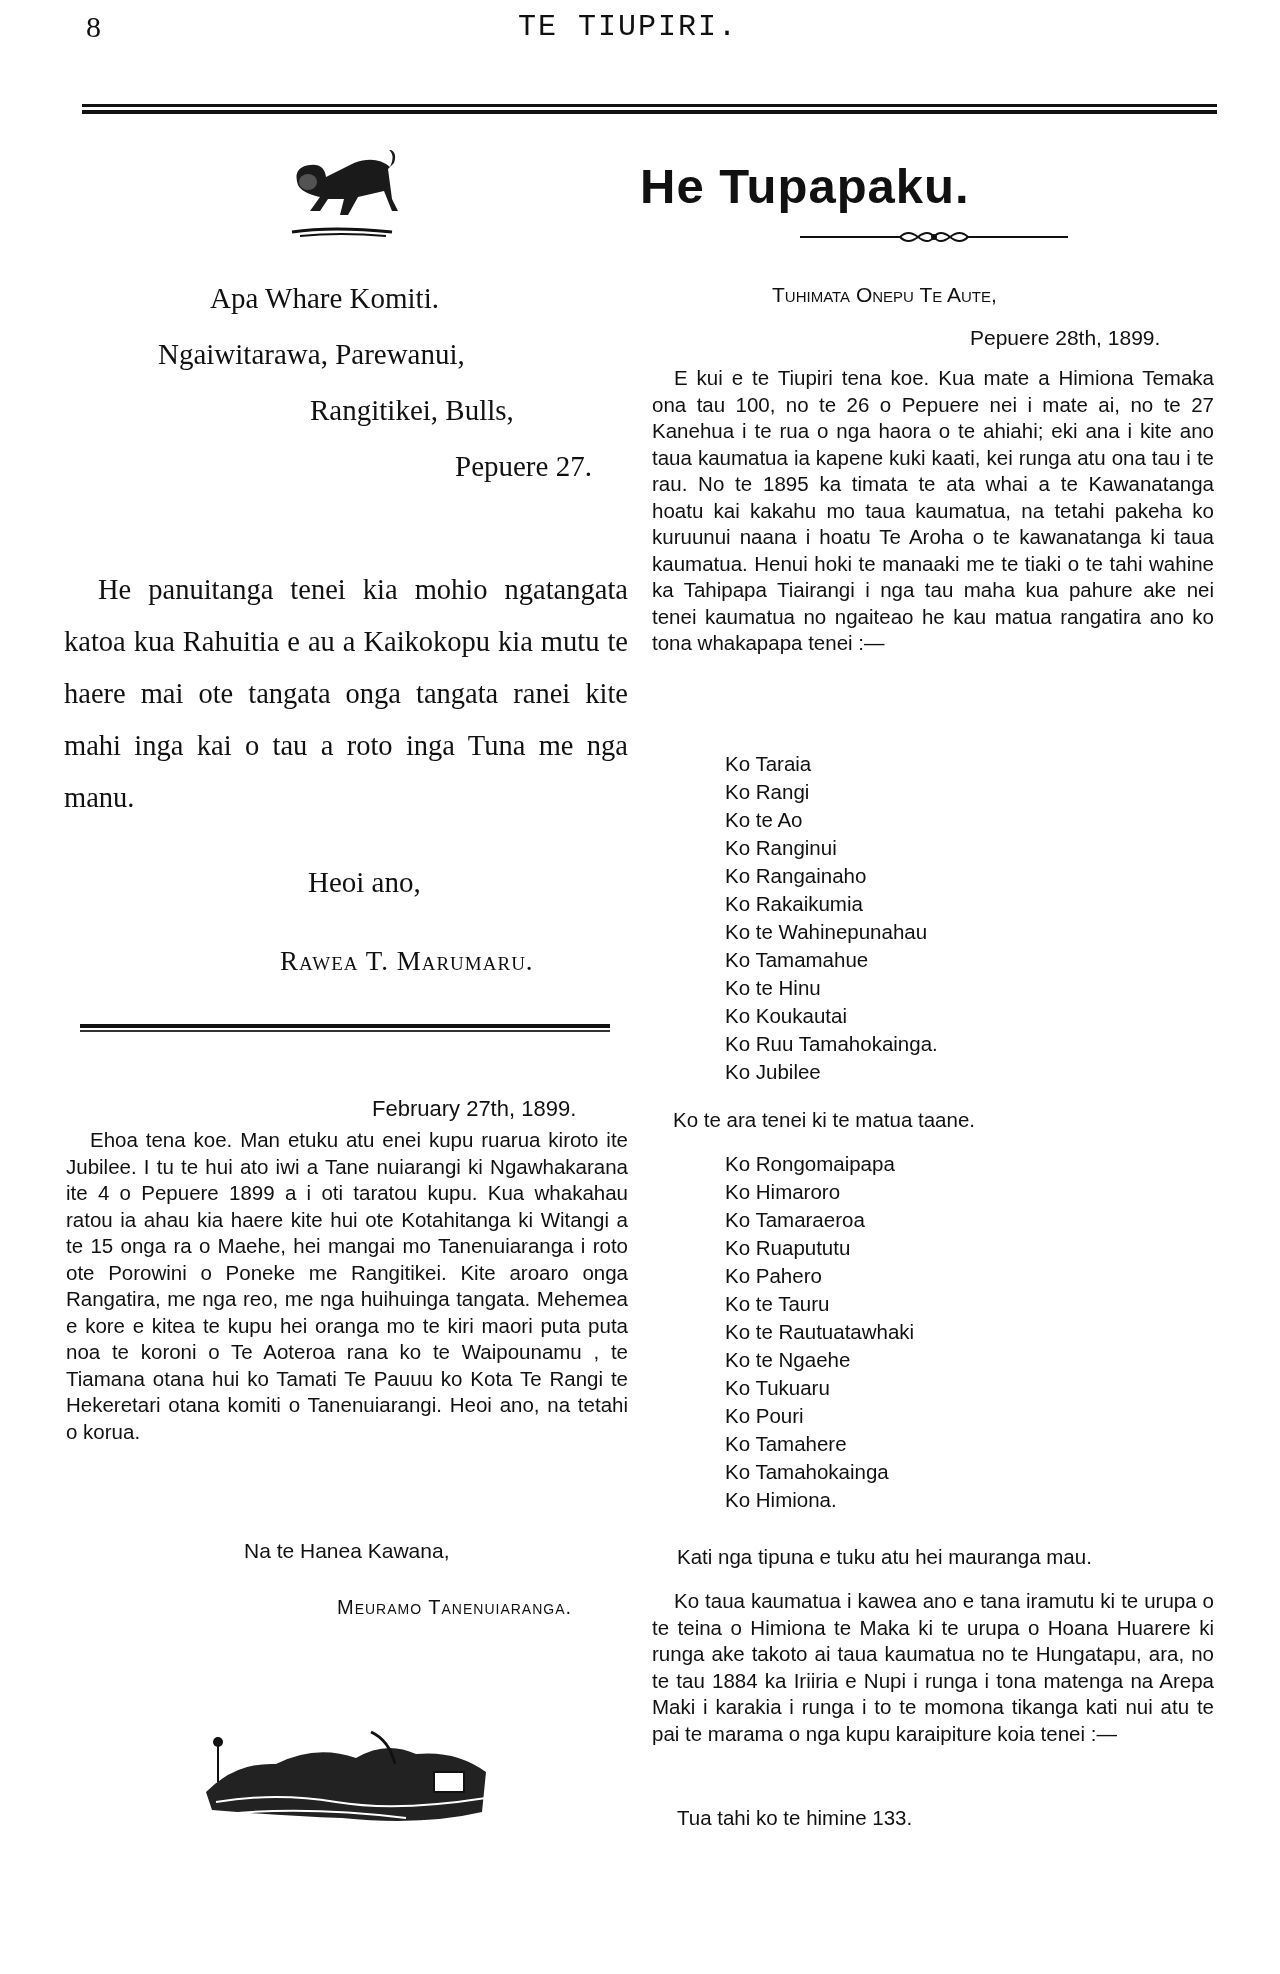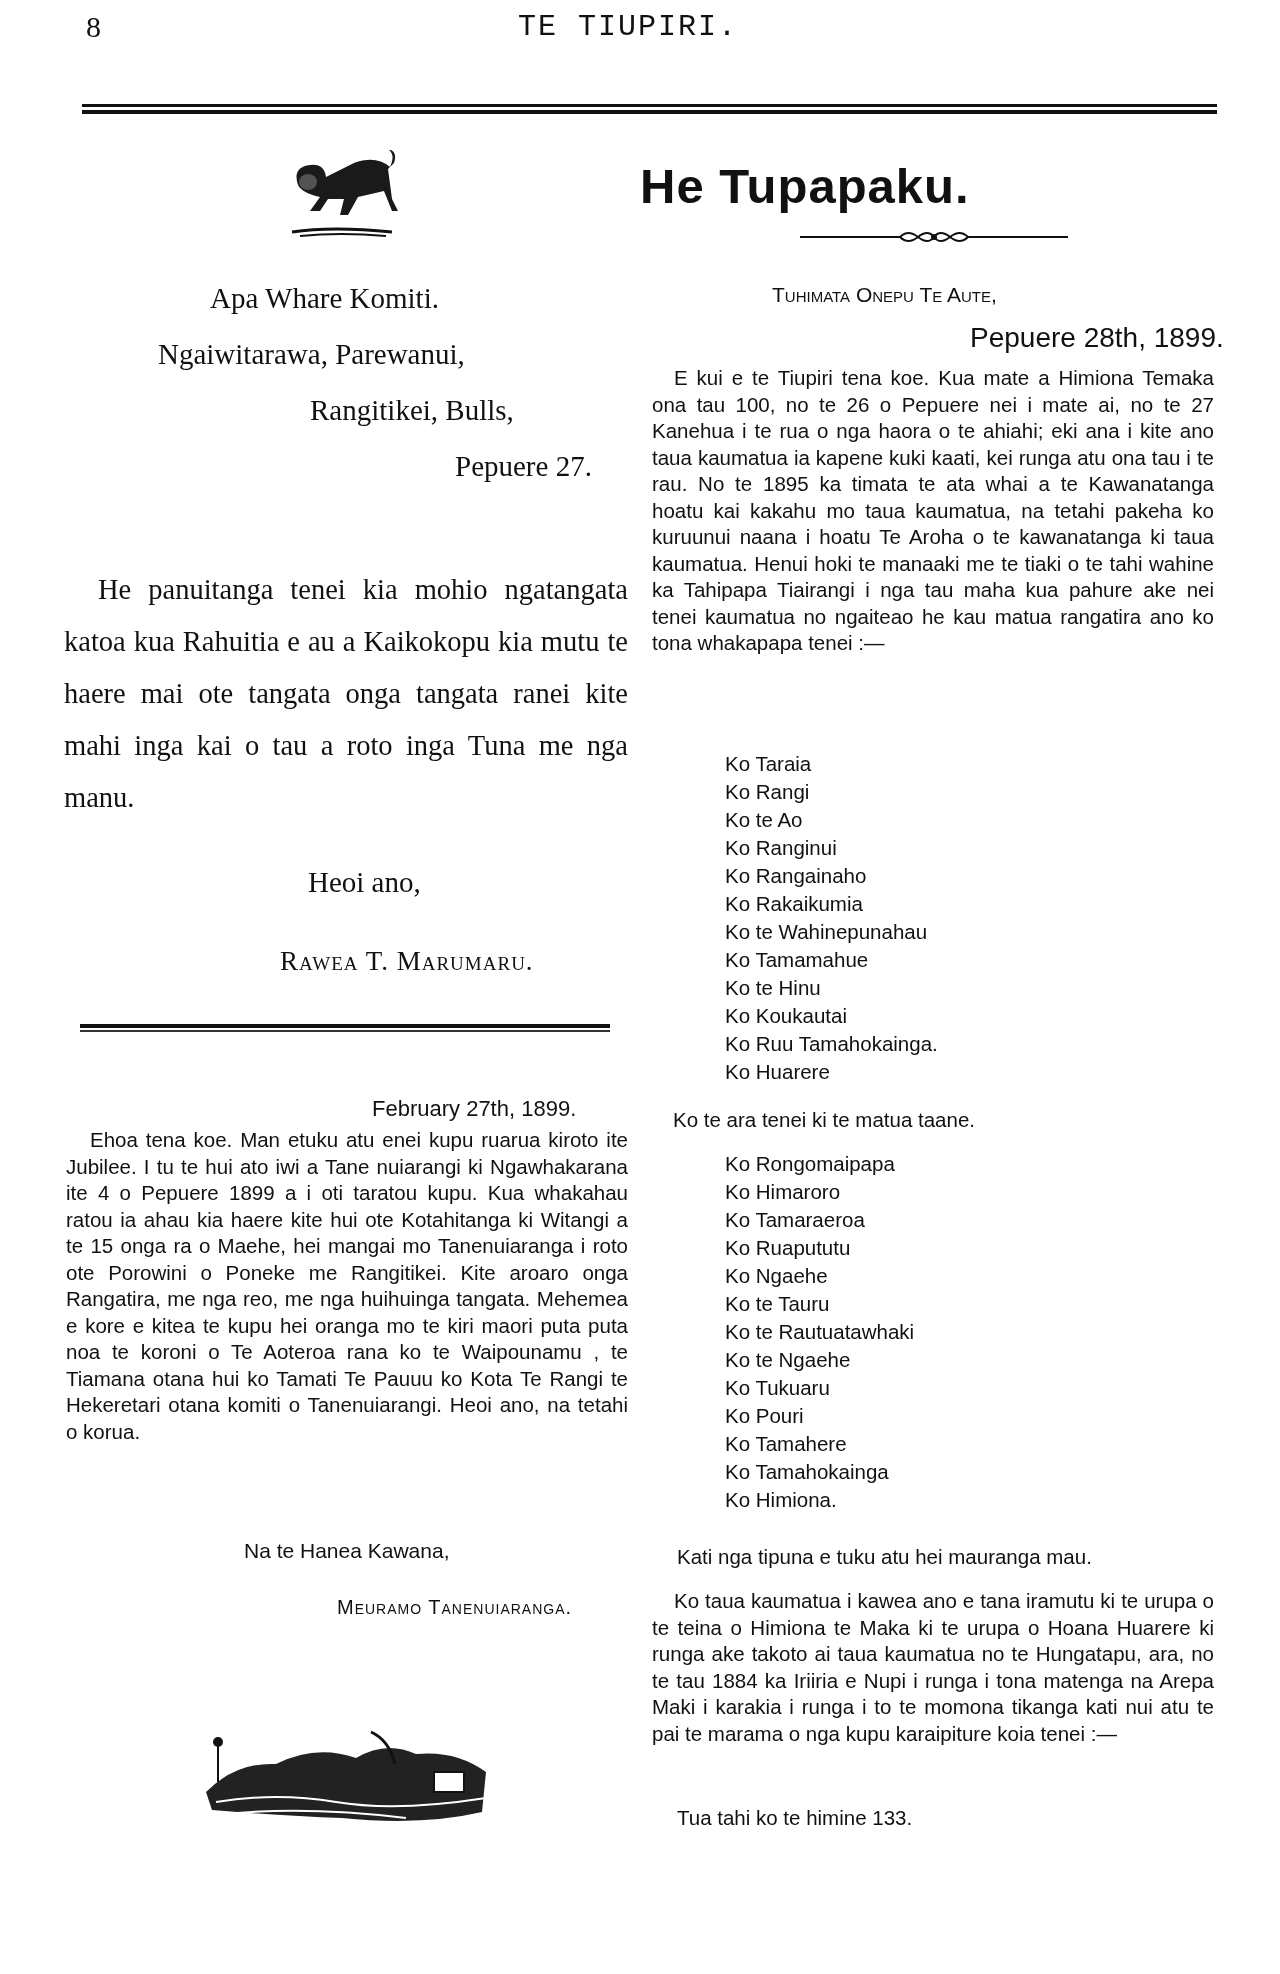--- a/index.html
+++ b/index.html
@@ -95,49 +95,49 @@
 
   <svg class="ornament" viewBox="0 0 268 22">
     <line x1="0" y1="11" x2="100" y2="11" stroke="#111" stroke-width="2"></line>
     <line x1="168" y1="11" x2="268" y2="11" stroke="#111" stroke-width="2"></line>
     <path d="M100 11 q8 -8 18 0 q10 8 16 0 q6 -8 16 0 q10 8 18 0" stroke="#111" stroke-width="2" fill="none"></path>
     <path d="M100 11 q8 8 18 0 q10 -8 16 0 q6 8 16 0 q10 -8 18 0" stroke="#111" stroke-width="2" fill="none"></path>
     <circle cx="134" cy="11" r="3" fill="#111"></circle>
   </svg>
 
   <div class="r-abs news sc" style="left:772px; top:282px; font-size:21px;">Tuhimata Onepu Te Aute,</div>
-  <div class="r-abs news" style="left:970px; top:325px; font-size:28px;">Pepuere 28th, 1899.</div>
+  <div class="r-abs news" style="left:970px; top:325px; font-size:21px;">Pepuere 28th, 1899.</div>
 
   <div class="r-body news" style="top:365px;">
     <p>E kui e te Tiupiri tena koe. Kua mate a Himiona Temaka ona tau 100, no te 26 o Pepuere nei i mate ai, no te 27 Kanehua i te rua o nga haora o te ahiahi; eki ana i kite ano taua kaumatua ia kapene kuki kaati, kei runga atu ona tau i te rau. No te 1895 ka timata te ata whai a te Kawanatanga hoatu kai kakahu mo taua kaumatua, na tetahi pakeha ko kuruunui naana i hoatu Te Aroha o te kawanatanga ki taua kaumatua. Henui hoki te manaaki me te tiaki o te tahi wahine ka Tahipapa Tiairangi i nga tau maha kua pahure ake nei tenei kaumatua no ngaiteao he kau matua rangatira ano ko tona whakapapa tenei :—</p>
   </div>
 
   <ul class="r-list news" style="top:750px;">
     <li>Ko Taraia</li>
     <li>Ko Rangi</li>
     <li>Ko te Ao</li>
     <li>Ko Ranginui</li>
     <li>Ko Rangainaho</li>
     <li>Ko Rakaikumia</li>
     <li>Ko te Wahinepunahau</li>
     <li>Ko Tamamahue</li>
     <li>Ko te Hinu</li>
     <li>Ko Koukautai</li>
     <li>Ko Ruu Tamahokainga.</li>
-    <li>Ko Huarere</li>
+    <li>Ko Jubilee</li>
   </ul>
 
   <div class="r-abs news" style="left:673px; top:1107px;">Ko te ara tenei ki te matua taane.</div>
 
   <ul class="r-list news" style="top:1150px;">
     <li>Ko Rongomaipapa</li>
     <li>Ko Himaroro</li>
     <li>Ko Tamaraeroa</li>
     <li>Ko Ruapututu</li>
-    <li>Ko Ngaehe</li>
+    <li>Ko Pahero</li>
     <li>Ko te Tauru</li>
     <li>Ko te Rautuatawhaki</li>
     <li>Ko te Ngaehe</li>
     <li>Ko Tukuaru</li>
     <li>Ko Pouri</li>
     <li>Ko Tamahere</li>
     <li>Ko Tamahokainga</li>
     <li>Ko Himiona.</li>
   </ul>
 

